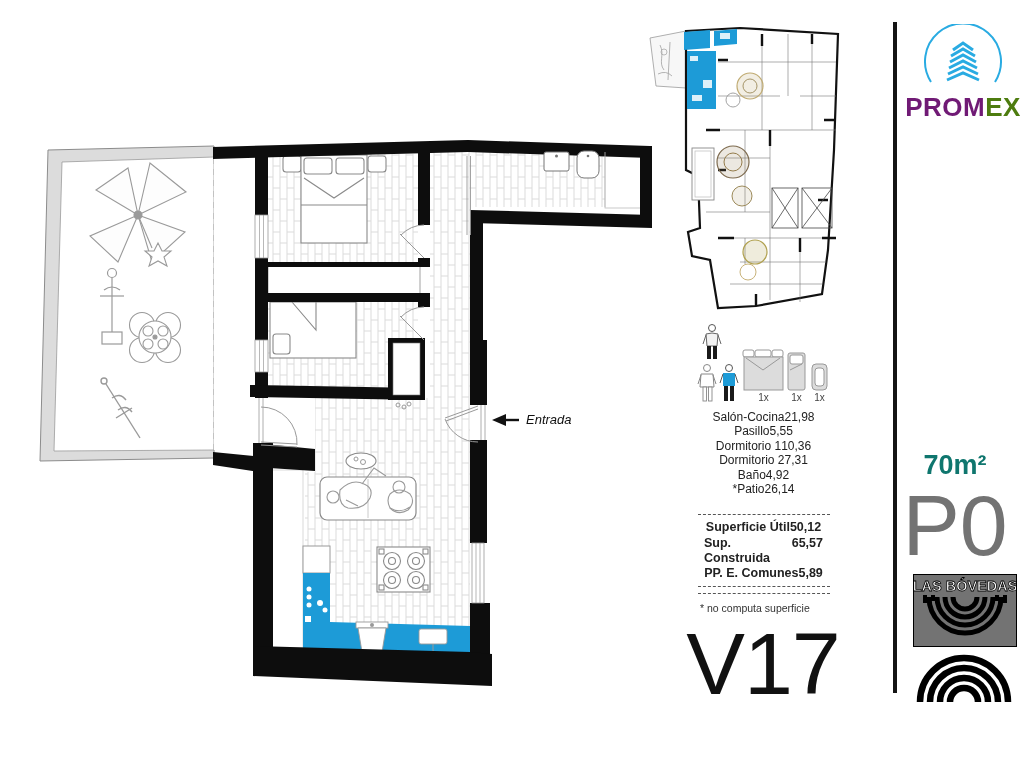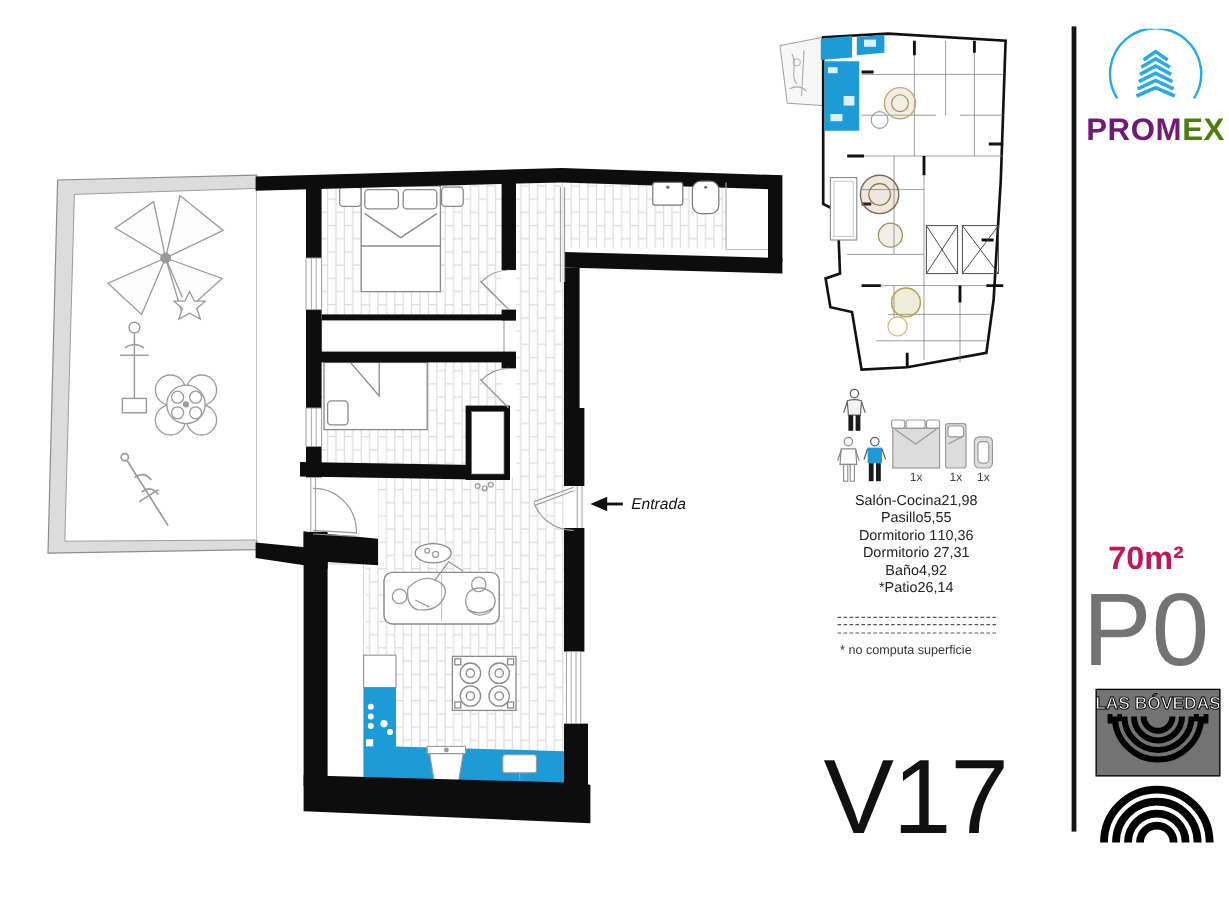--- a/index.html
+++ b/index.html
@@ -10,21 +10,21 @@
   
   .areas{width:132px;font-size:12px;line-height:14.4px;color:#222;}
   .arow{display:flex;justify-content:center;padding-left:6px;padding-right:7px;}
   .arow .v{text-align:right;}
   .bold{font-weight:bold;font-size:12.5px;line-height:15.2px;}
   .dash{border:0;border-top:1px dashed #555;margin:0;}
   .foot{font-size:10.5px;color:#333;padding-left:2px;}
   
   .vline{background:#141414;}
   .promex-word{font-weight:bold;font-size:26px;letter-spacing:.5px;white-space:nowrap;}
-  .area-lbl{font-weight:bold;font-size:27px;text-align:center;color:#be185d;}
+  .area-lbl{font-weight:bold;font-size:27px;text-align:center;color:#0f766e;}
   .floor-lbl{font-size:86px;line-height:86px;text-align:center;color:#737373;}
   .unit-lbl{font-size:88px;line-height:88px;text-align:center;color:#111;letter-spacing:-1px;}
   .entrada{font-size:13px;color:#111;font-style:italic;}
   .bovedas-box{border:1px solid #000;overflow:hidden;}
 </style>
 </head>
 <body>
 
 <svg class="abs" style="left:0;top:0" width="680" height="760" viewBox="0 0 680 760">
   <defs>
@@ -379,20 +379,34 @@
     </div>
   <div class="arow">
       <span>Baño</span>
       <span class="v">4,92</span>
     </div>
   <div class="arow">
       <span>*Patio</span>
       <span class="v">26,14</span>
     </div>
   <hr class="dash" style="margin-top:18px">
+  <div style="margin-top:5px">
+    <div class="arow bold">
+        <span>Superficie Útil</span>
+        <span class="v">50,12</span>
+      </div>
+    <div class="arow bold">
+        <span>Sup. Construida</span>
+        <span class="v">65,57</span>
+      </div>
+    <div class="arow bold">
+        <span>PP. E. Comunes</span>
+        <span class="v">5,89</span>
+      </div>
+  </div>
   <hr class="dash" style="margin-top:5px">
   <hr class="dash" style="margin-top:6px">
   <div class="foot" style="margin-top:7px">* no computa superficie</div>
 </div>
 
 <div class="abs unit-lbl" style="left:678px;top:620px;width:170px">V17</div>
 
 <div class="abs vline" style="left:893px;top:22px;width:3.5px;height:671px"></div>
 
 <div class="abs" style="left:903px;top:24px;width:120px">

